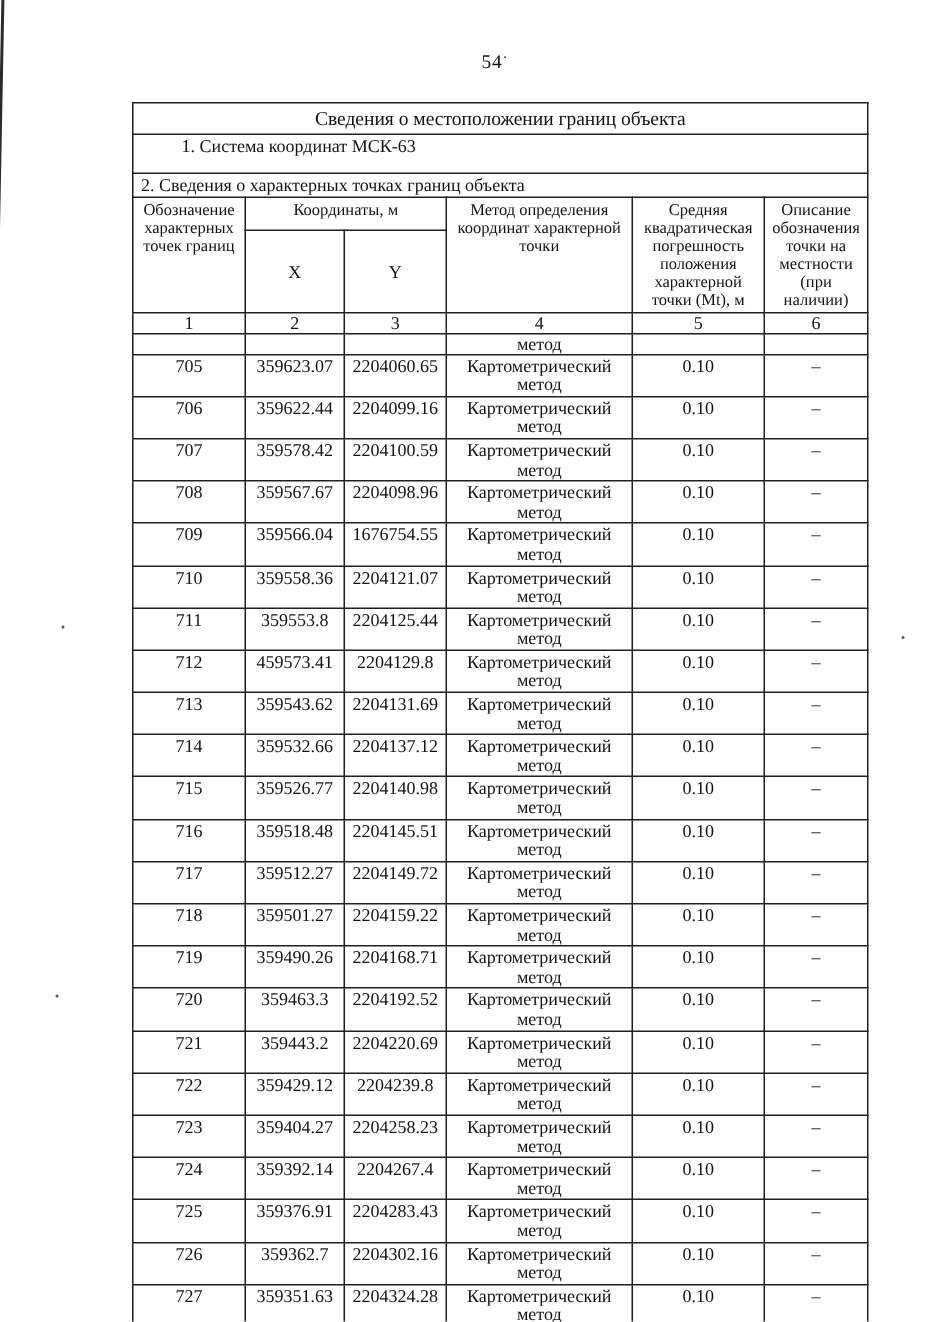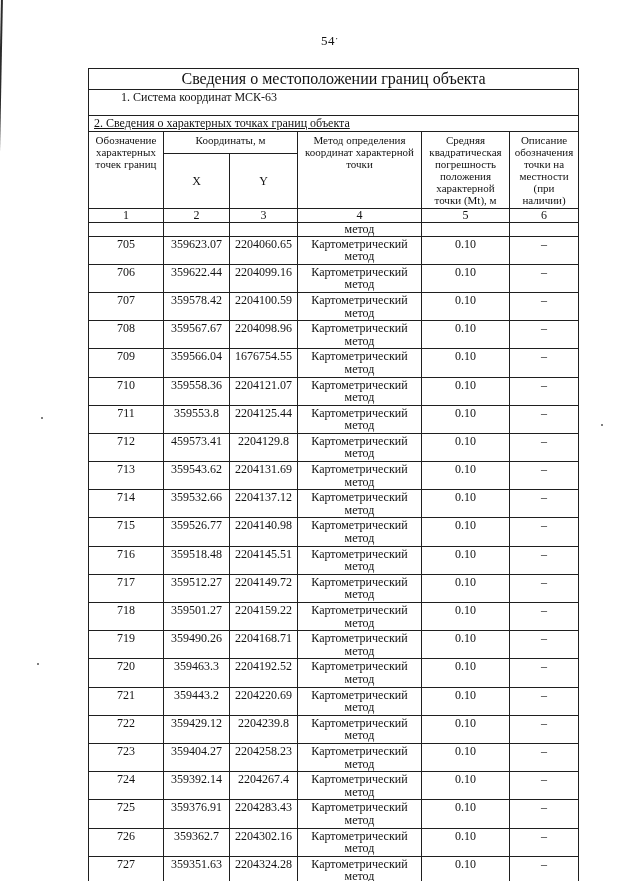--- a/index.html
+++ b/index.html
@@ -62,28 +62,28 @@
     font-size: 12px;
     line-height: 1.05;
     padding: 1px 2px;
     text-align: center;
     vertical-align: top;
     overflow: hidden;
   }
   tr.title-row td {
     height: 18px;
     vertical-align: middle;
-    font-size: 16px;
+    font-size: 13px;
   }
   tr.section-row td {
     text-align: left;
     padding-left: 5px;
   }
   tr.section1-row td { height: 23px; padding-left: 32px; }
-  tr.section2-row td { height: 13px; text-decoration: underline; }
+  tr.section2-row td { height: 13px; }
   tr.head-row td {
     font-size: 11px;
     line-height: 1.1;
     vertical-align: top;
     padding-top: 2px;
     margin-top: 36px;
   }
   td.coords-group { height: 18px; vertical-align: middle; }
   tr.xy-row td { height: 50px; vertical-align: middle; font-size: 12px; }
   tr.num-row td { height: 13px; padding: 0 2px; }

